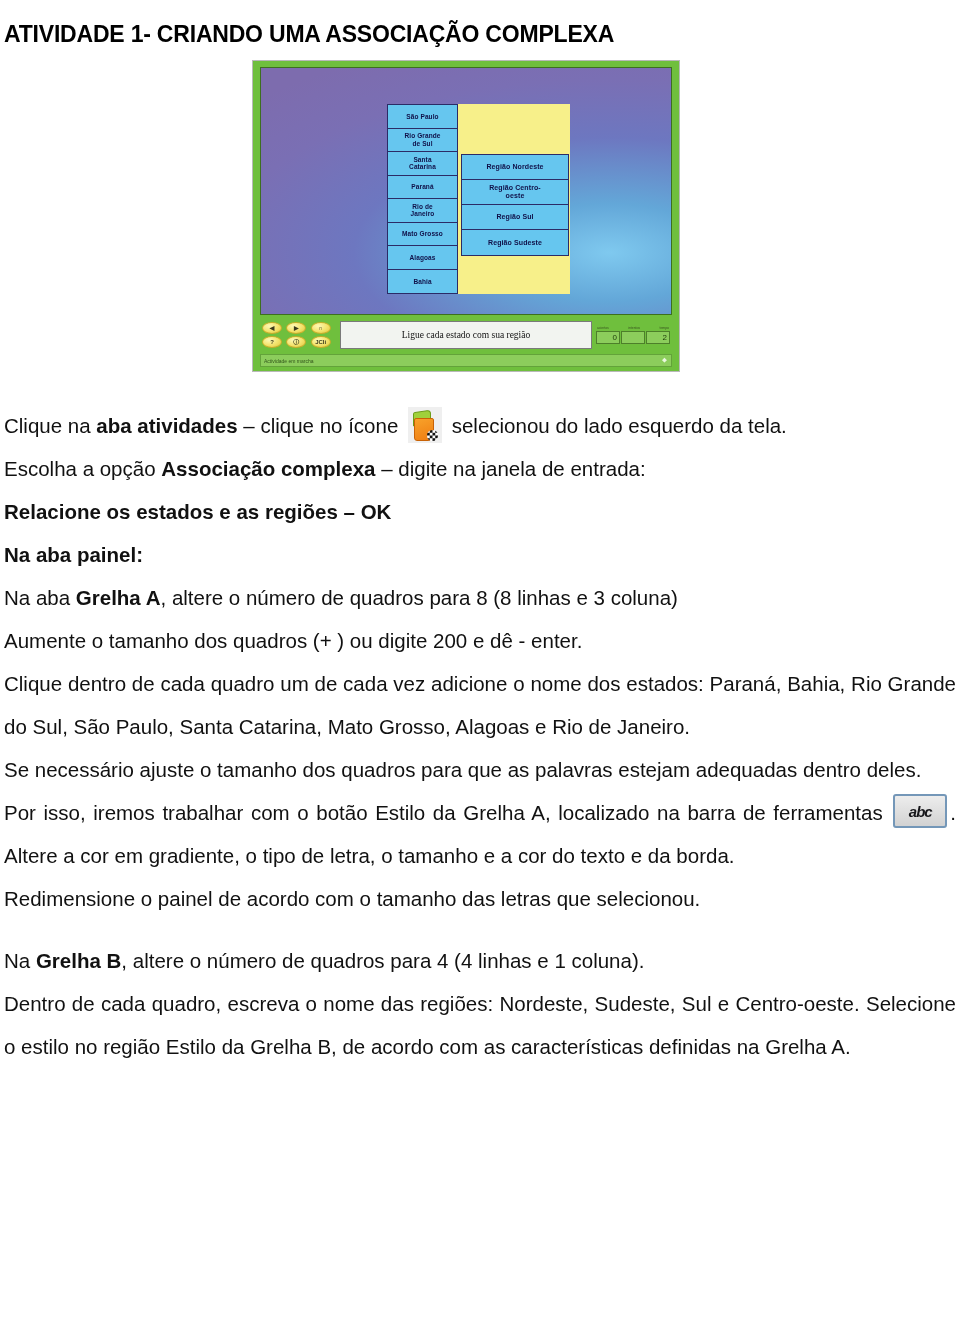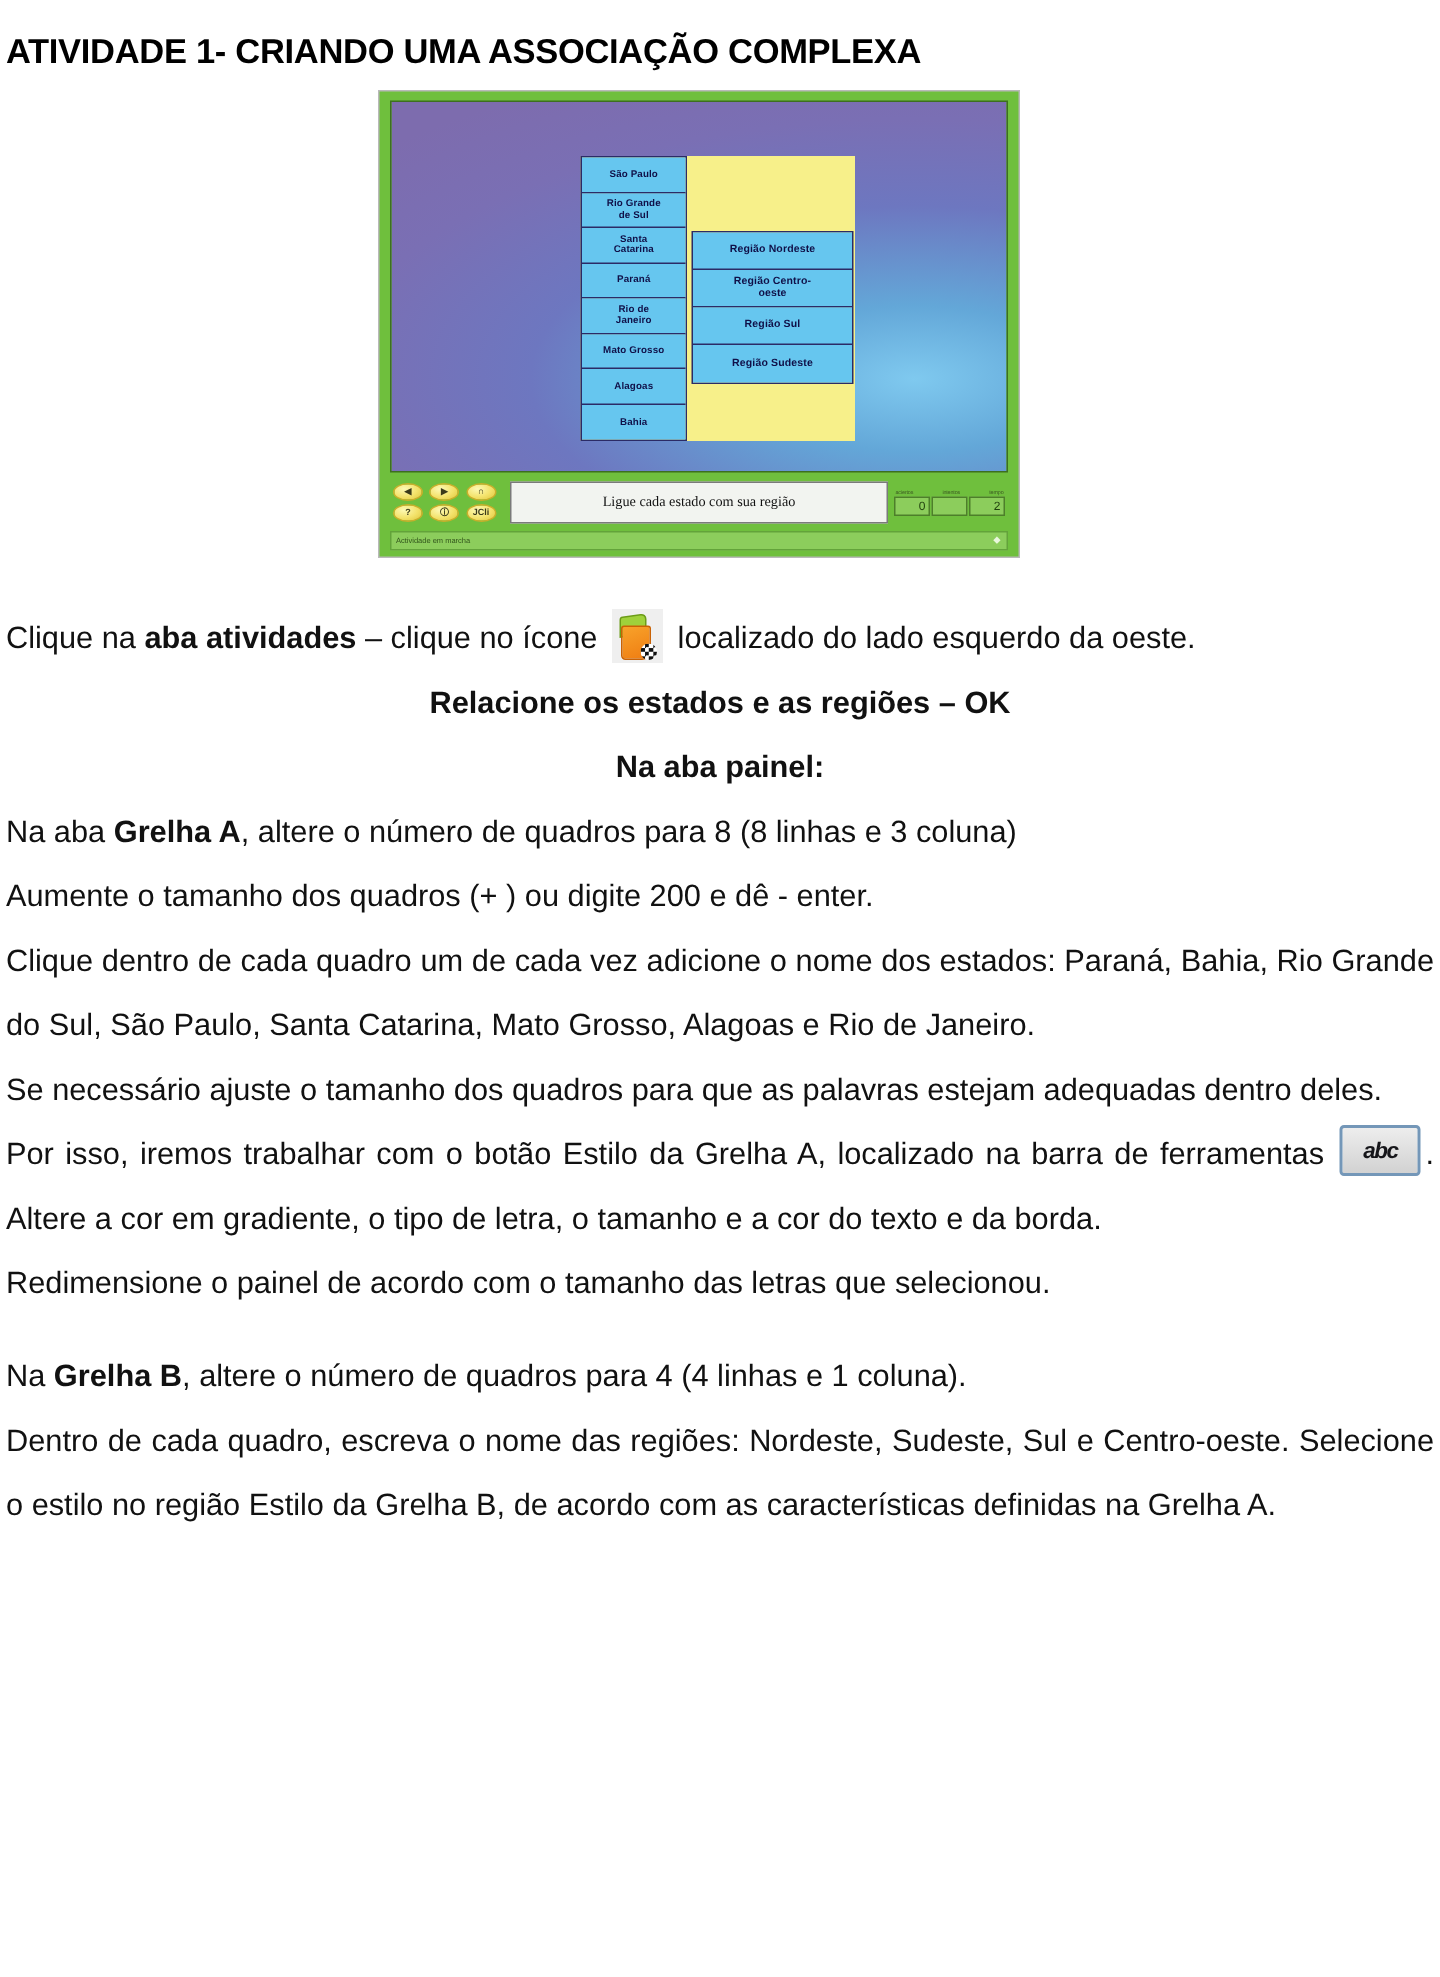--- a/index.html
+++ b/index.html
@@ -210,21 +210,21 @@
     width: 952px;
   }
   p.t {
     margin: 0 0 0 0;
     font-size: 20.5px;
     line-height: 43px;
     font-family: "Liberation Sans", sans-serif;
     color: #111;
   }
   p.just { text-align: justify; text-align-last: left; }
-  .b { font-weight: bold; text-align: center; }
+  .b { font-weight: bold; }
   .gap { height: 19px; }
 
   
   .icon-jclic-act {
     display: inline-block;
     vertical-align: -10px;
     width: 34px;
     height: 36px;
     background: #efefef;
     position: relative;
@@ -345,22 +345,23 @@
 
       <div class="status-bar">
         <span>Actividade em marcha</span>
         <span class="status-tick">⬥</span>
       </div>
     </div>
   </div>
 
   <div class="body-text">
 
-    <p class="t just"><span>Clique na </span><span class="b">aba atividades</span><span> – clique no ícone </span><span class="icon-jclic-act"><span class="sh-green"></span><span class="sh-orange"></span><span class="sh-check"></span></span><span> localizado do lado esquerdo da oeste.</span></p>
-
+    <p class="t just"><span>Clique na </span><span class="b">aba atividades</span><span> – clique no ícone </span><span class="icon-jclic-act"><span class="sh-green"></span><span class="sh-orange"></span><span class="sh-check"></span></span><span> selecionou do lado esquerdo da tela.</span></p>
+
+    <p class="t just"><span>Escolha a opção </span><span class="b">Associação complexa</span><span> – digite na janela de entrada:</span></p>
 
     <p class="t b">Relacione os estados e as regiões – OK</p>
 
     <p class="t b">Na aba painel:</p>
 
     <p class="t"><span>Na aba </span><span class="b">Grelha A</span><span>, altere o número de quadros para 8 (8 linhas e 3 coluna)</span></p>
 
     <p class="t">Aumente o tamanho dos quadros (+ ) ou digite 200 e dê  - enter.</p>
 
     <p class="t just">Clique dentro de cada quadro um de cada vez adicione o nome dos estados: Paraná, Bahia, Rio Grande do Sul, São Paulo, Santa Catarina, Mato Grosso, Alagoas e Rio de Janeiro.</p>

